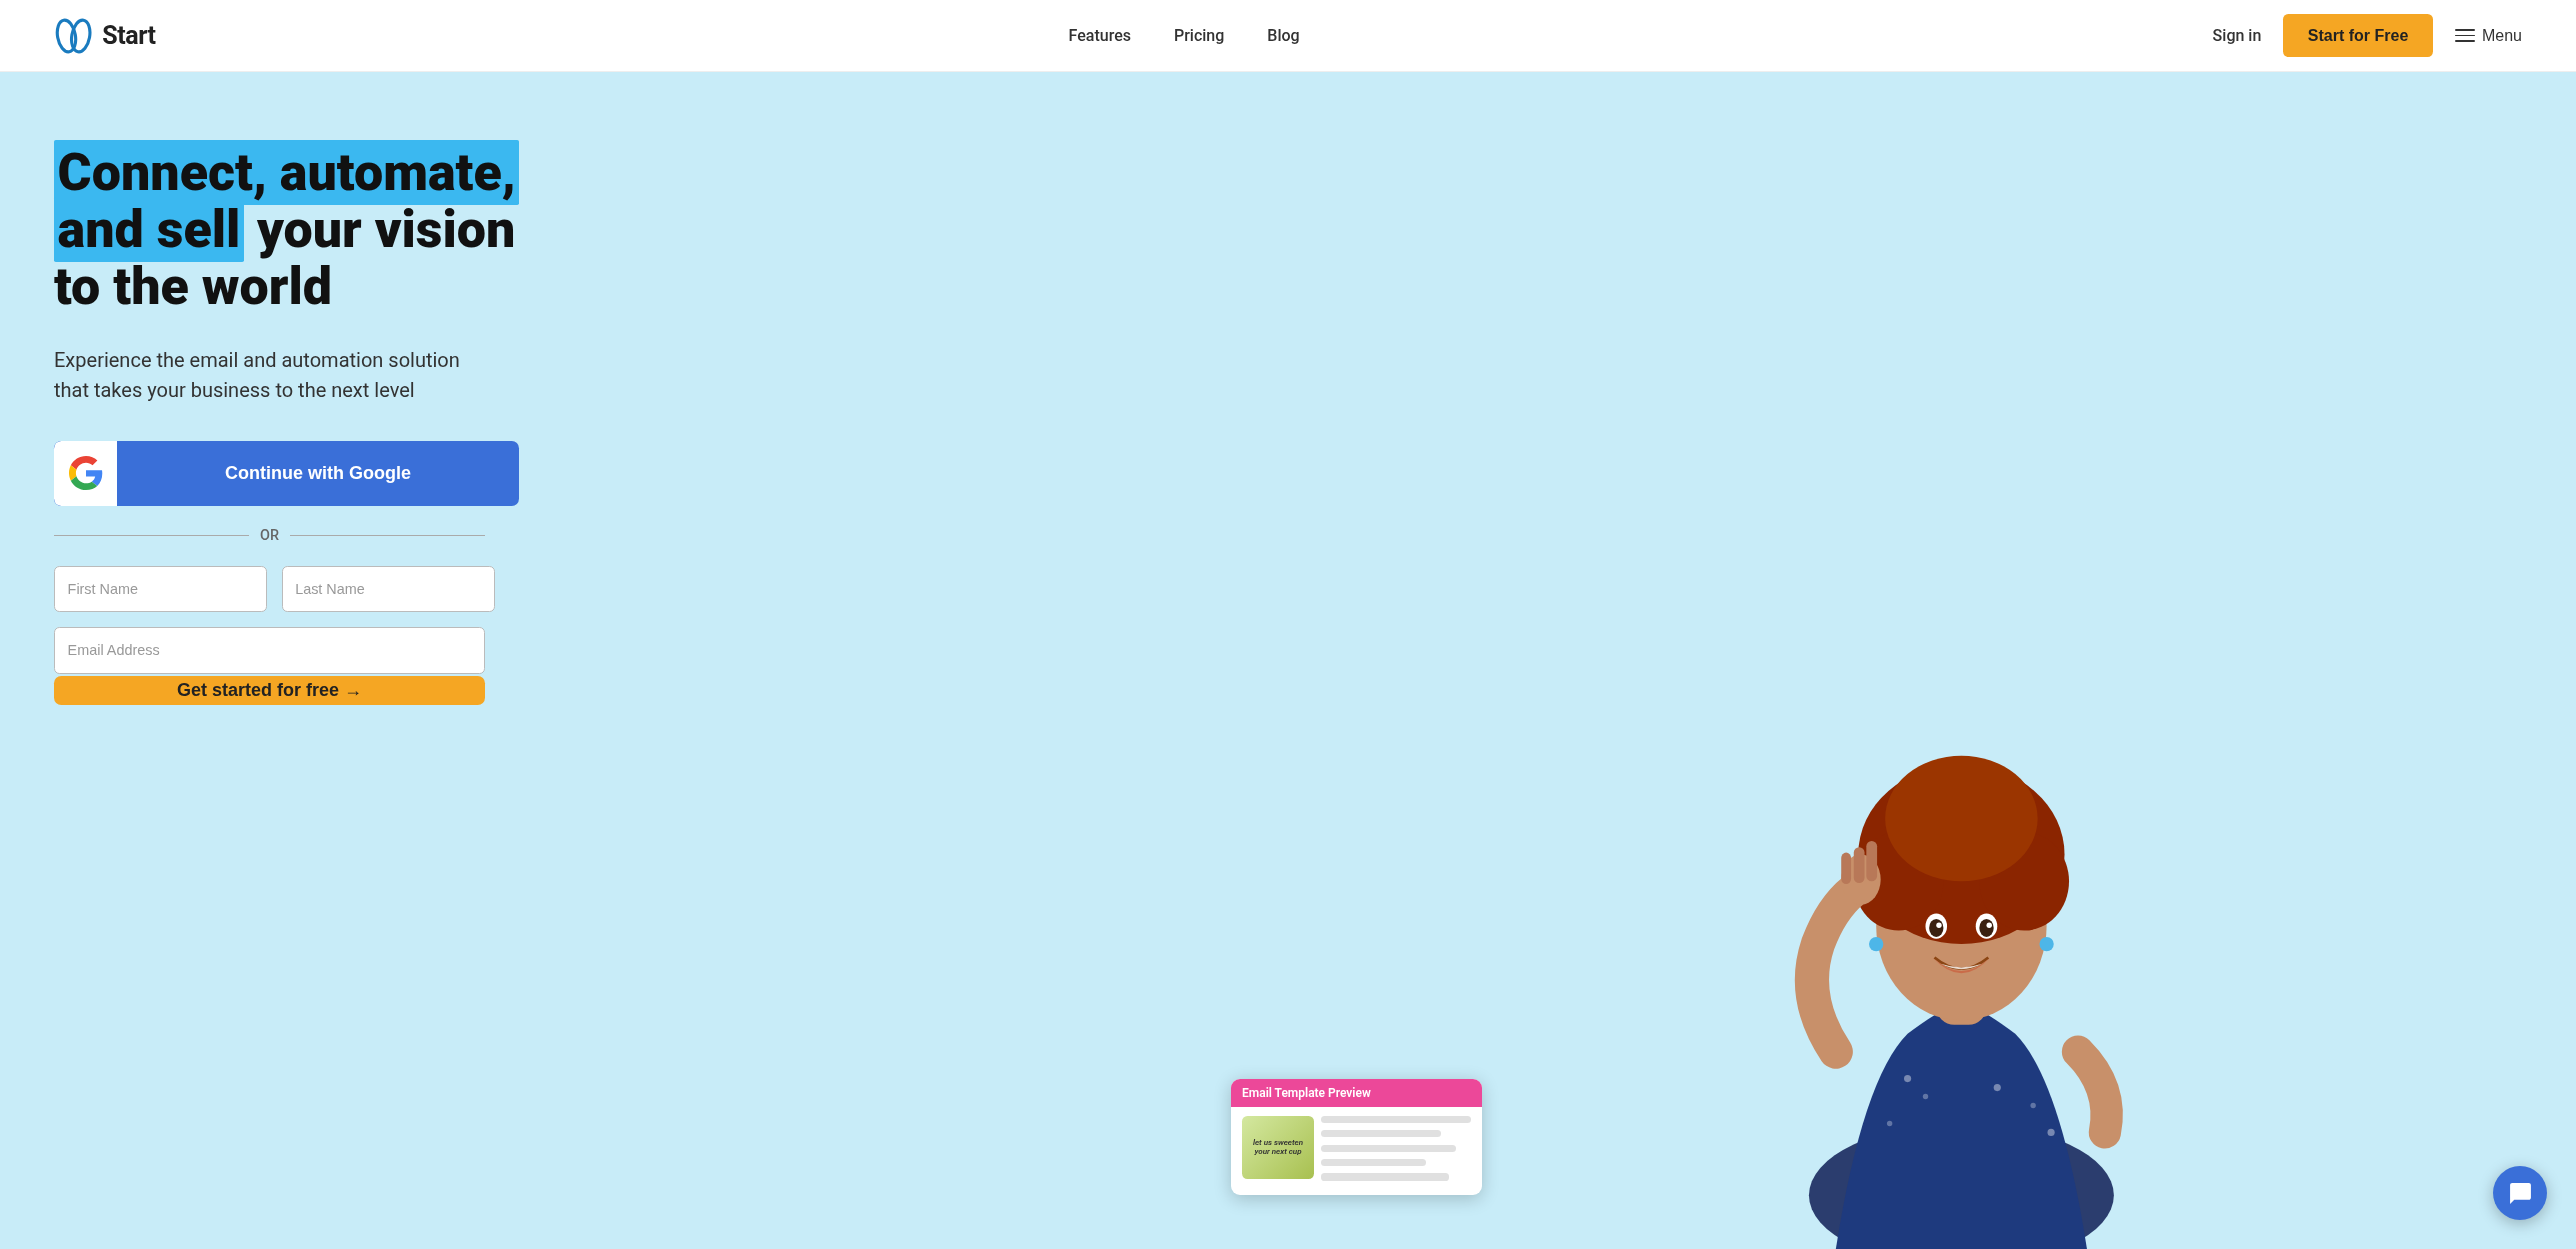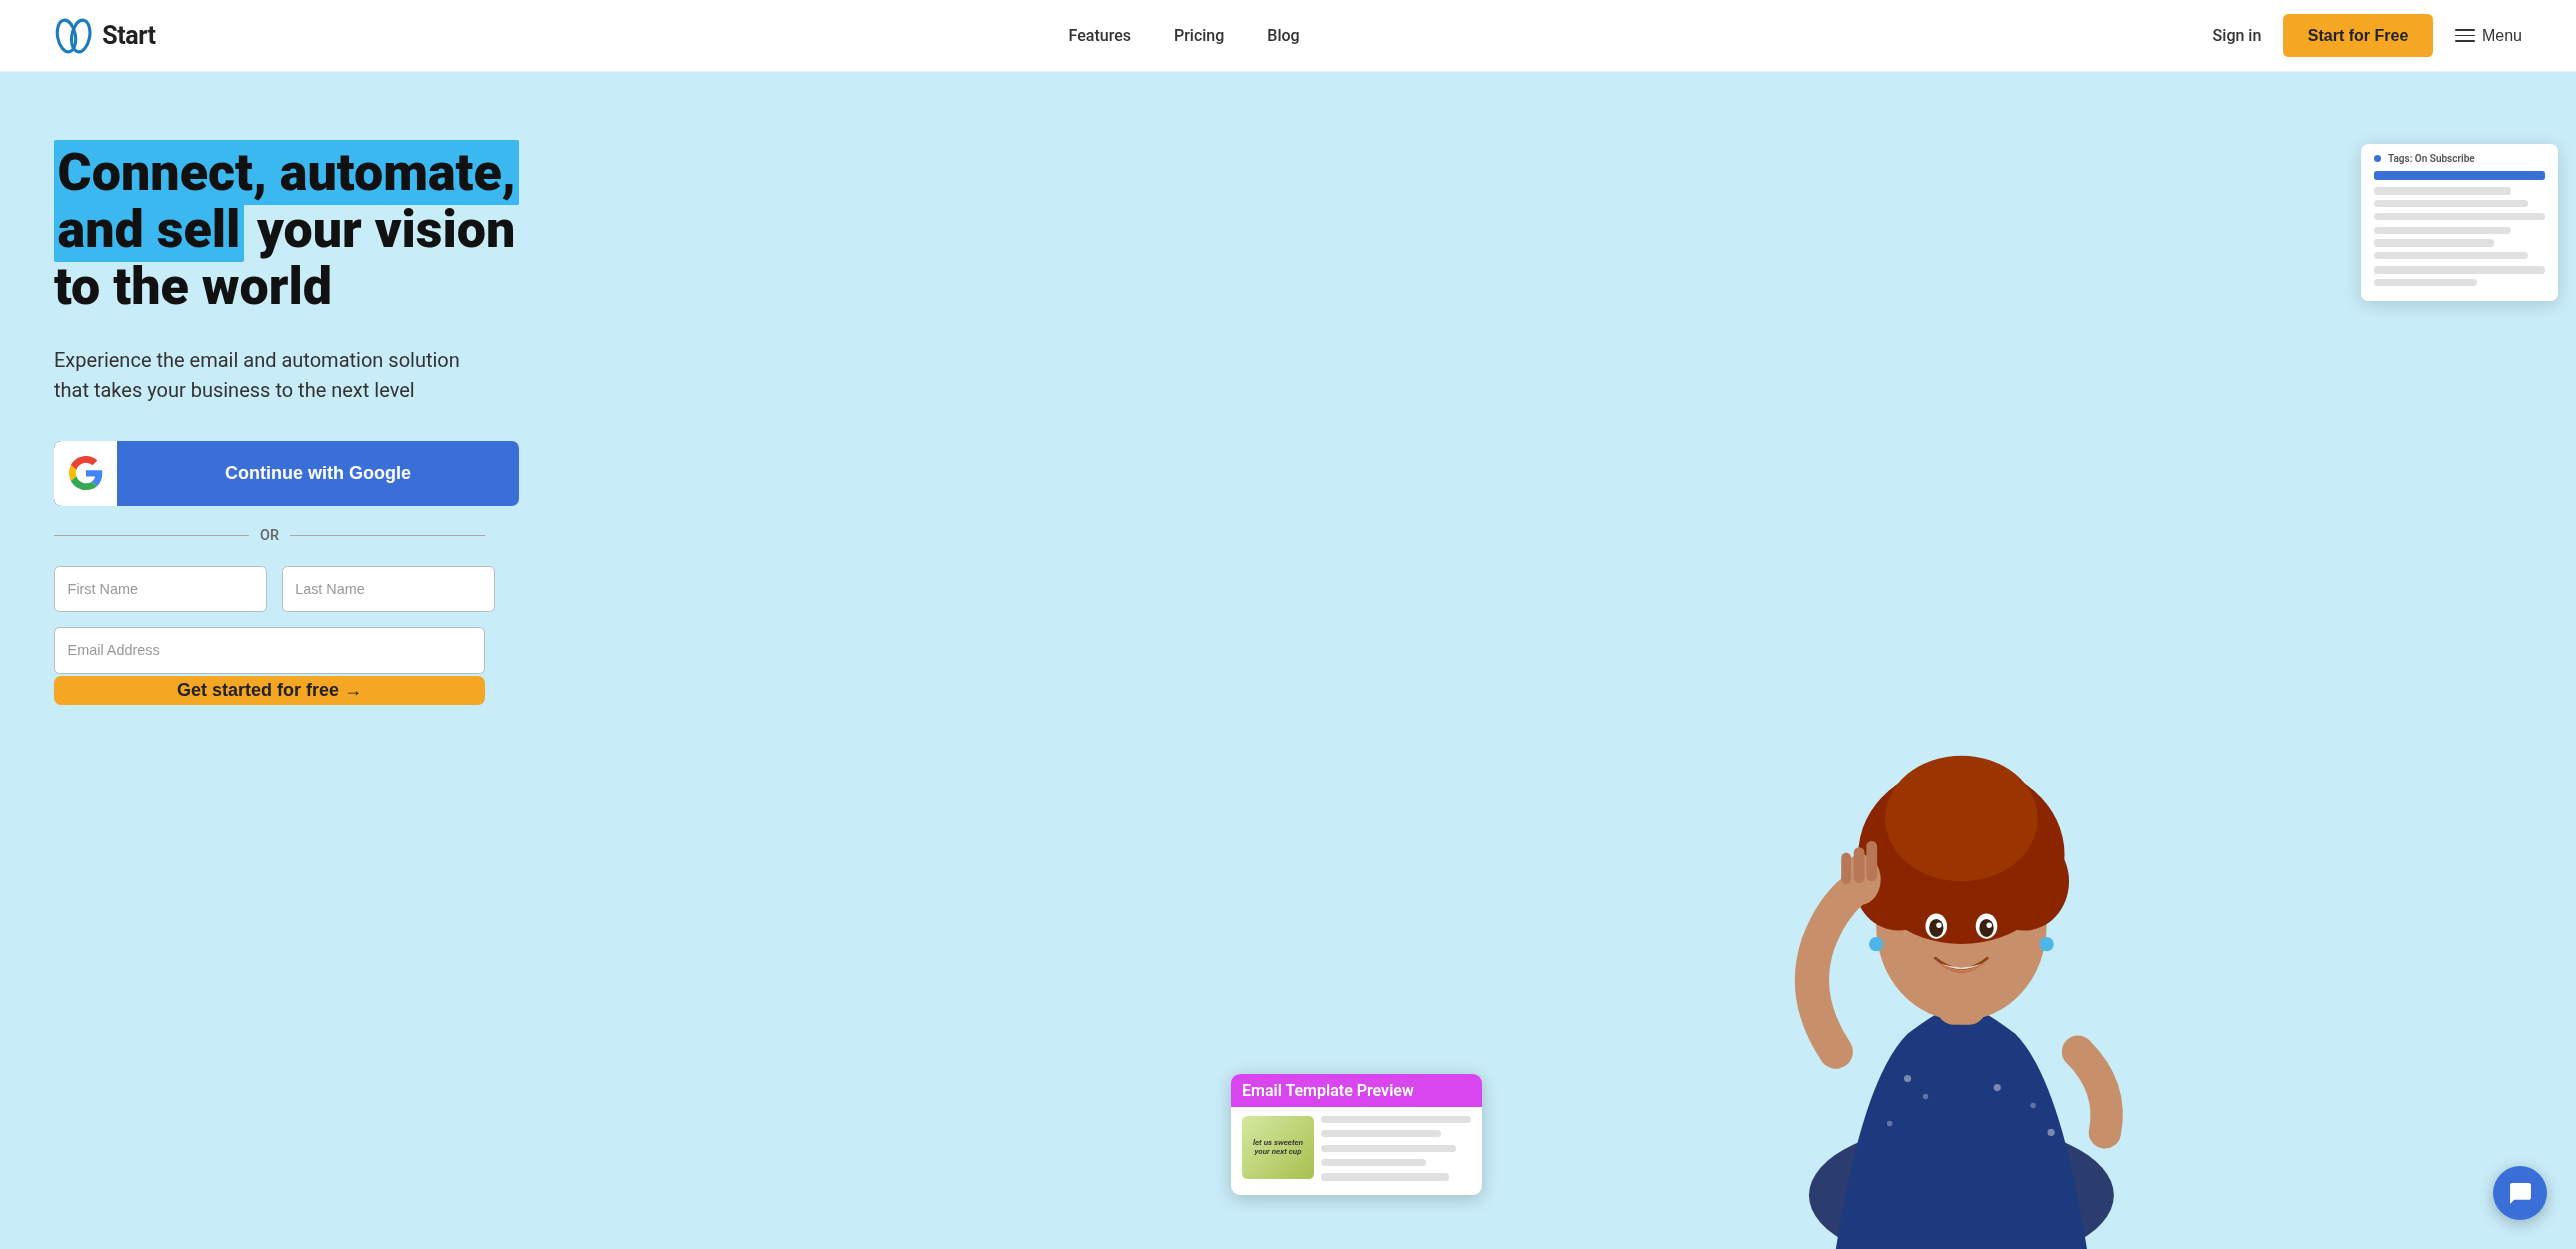--- a/index.html
+++ b/index.html
@@ -258,23 +258,23 @@
       position: absolute;
       bottom: 72px;
       left: 18px;
       background: #fff;
       border-radius: 9px;
       box-shadow: 0 3.6px 18px rgba(0,0,0,0.2);
       width: 251px;
       overflow: hidden;
     }
     .ui-card-bottom-header {
-      background: #d946ef;
+      background: #ec4899;
       padding: 7.2px 10.8px;
-      font-size: 16px;
+      font-size: 12px;
       color: #fff;
       font-weight: 600;
     }
     .ui-card-bottom-body {
       padding: 9px 10.8px;
       display: flex;
       gap: 7.2px;
     }
     .ui-card-thumb {
       width: 72px;
@@ -378,38 +378,20 @@
     <div class="form-row">
       <input class="form-input" type="text" placeholder="First Name" style="">
       <input class="form-input" type="text" placeholder="Last Name" style="">
     </div>
     <input class="form-input-full" type="email" placeholder="Email Address" style="">
     <button class="get-started-btn">Get started for free →</button>
   </div>
 
   <div class="hero-image-area">
 
-    <div class="ui-card-top">
-      <div class="ui-card-top-row">
-        <div class="ui-dot-blue"></div>
-        <span class="ui-card-label">Tags: On Subscribe</span>
-      </div>
-      <div class="ui-card-line w100" style="height:9px; background:#3a6fd8; border-radius:2.7px;"></div>
-      <div style="margin: 7.2px 0;"></div>
-      <div class="ui-card-line w80"></div>
-      <div class="ui-card-line w90"></div>
-      <div class="ui-card-line w100"></div>
-      <div style="margin: 7.2px 0;"></div>
-      <div class="ui-card-line w80"></div>
-      <div class="ui-card-line w70"></div>
-      <div class="ui-card-line w90"></div>
-      <div style="margin: 7.2px 0;"></div>
-      <div class="ui-card-line w100"></div>
-      <div class="ui-card-line w60" style="width:60%;"></div>
-    </div>
 
     <svg width="467" height="574" viewBox="0 0 520 640" style="position:absolute; bottom:0; left:50%; transform:translateX(-30%);">
 
       <ellipse cx="260" cy="580" rx="170" ry="80" fill="#1a2a5e" opacity="0.9"></ellipse>
 
       <path d="M120 640 Q150 450 200 400 Q240 370 260 365 Q280 370 320 400 Q370 450 400 640Z" fill="#1e3a7e"></path>
 
       <circle cx="200" cy="450" r="4" fill="#fff" opacity="0.4"></circle>
       <circle cx="220" cy="470" r="3" fill="#fff" opacity="0.3"></circle>
       <circle cx="300" cy="460" r="4" fill="#fff" opacity="0.4"></circle>

